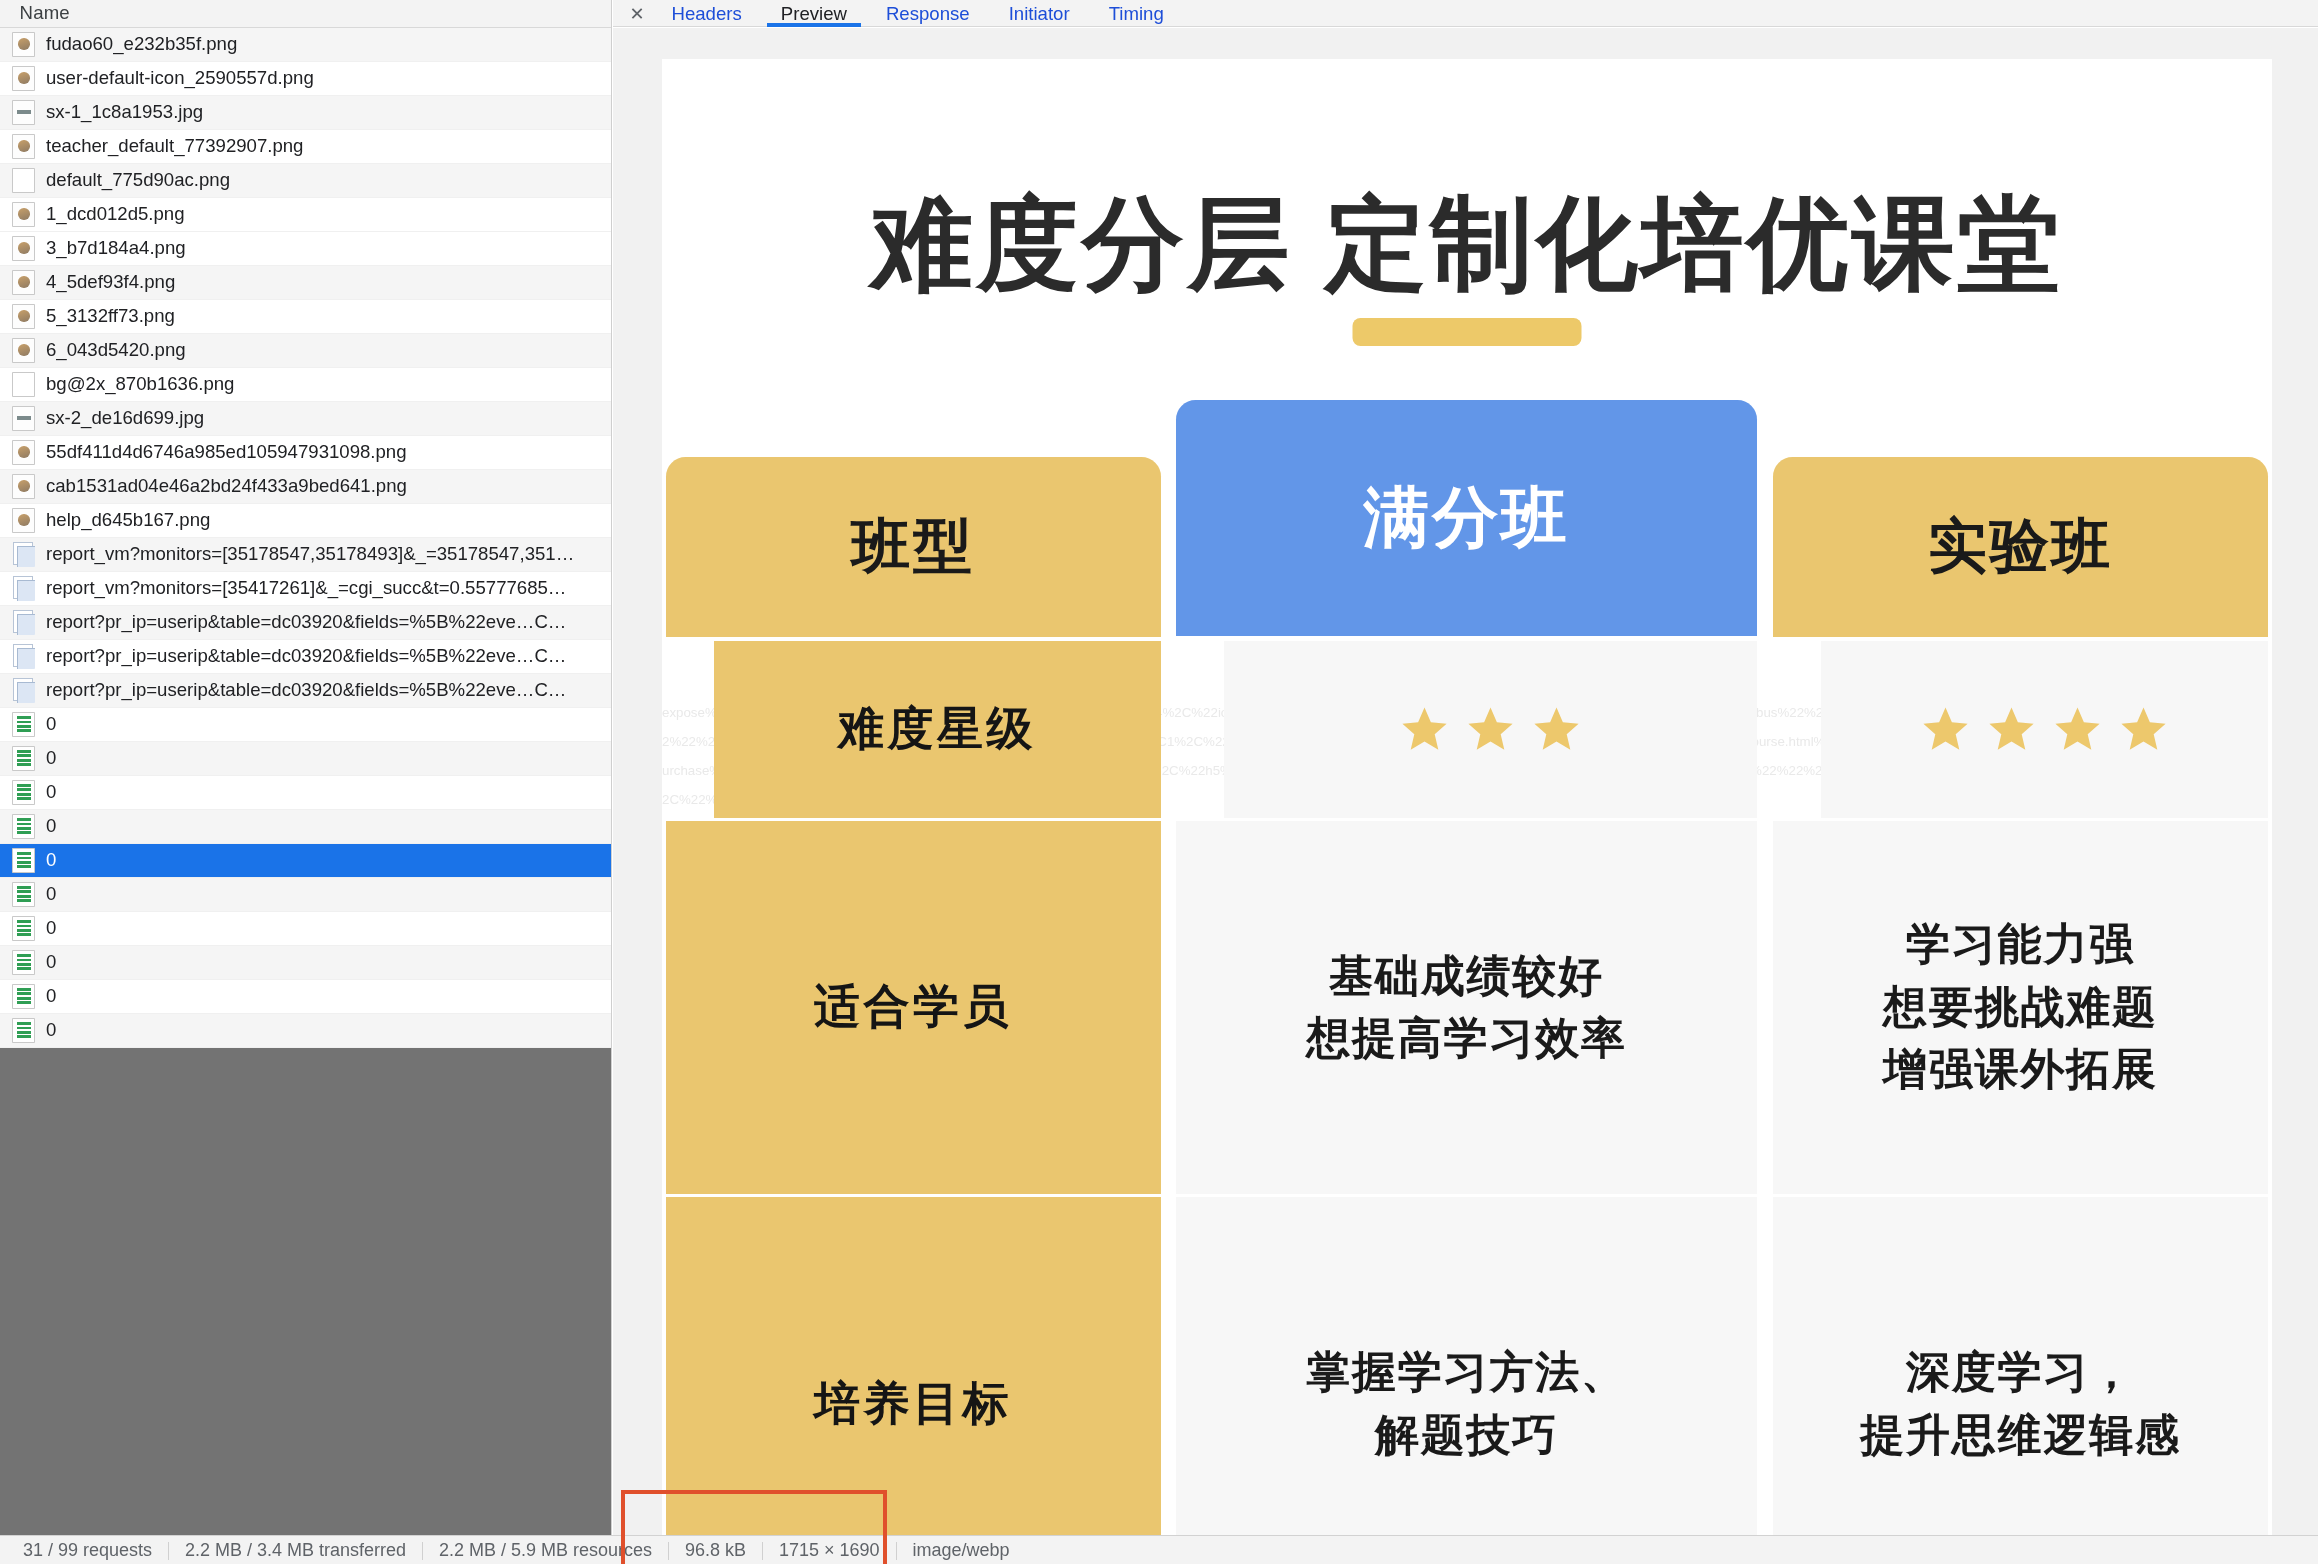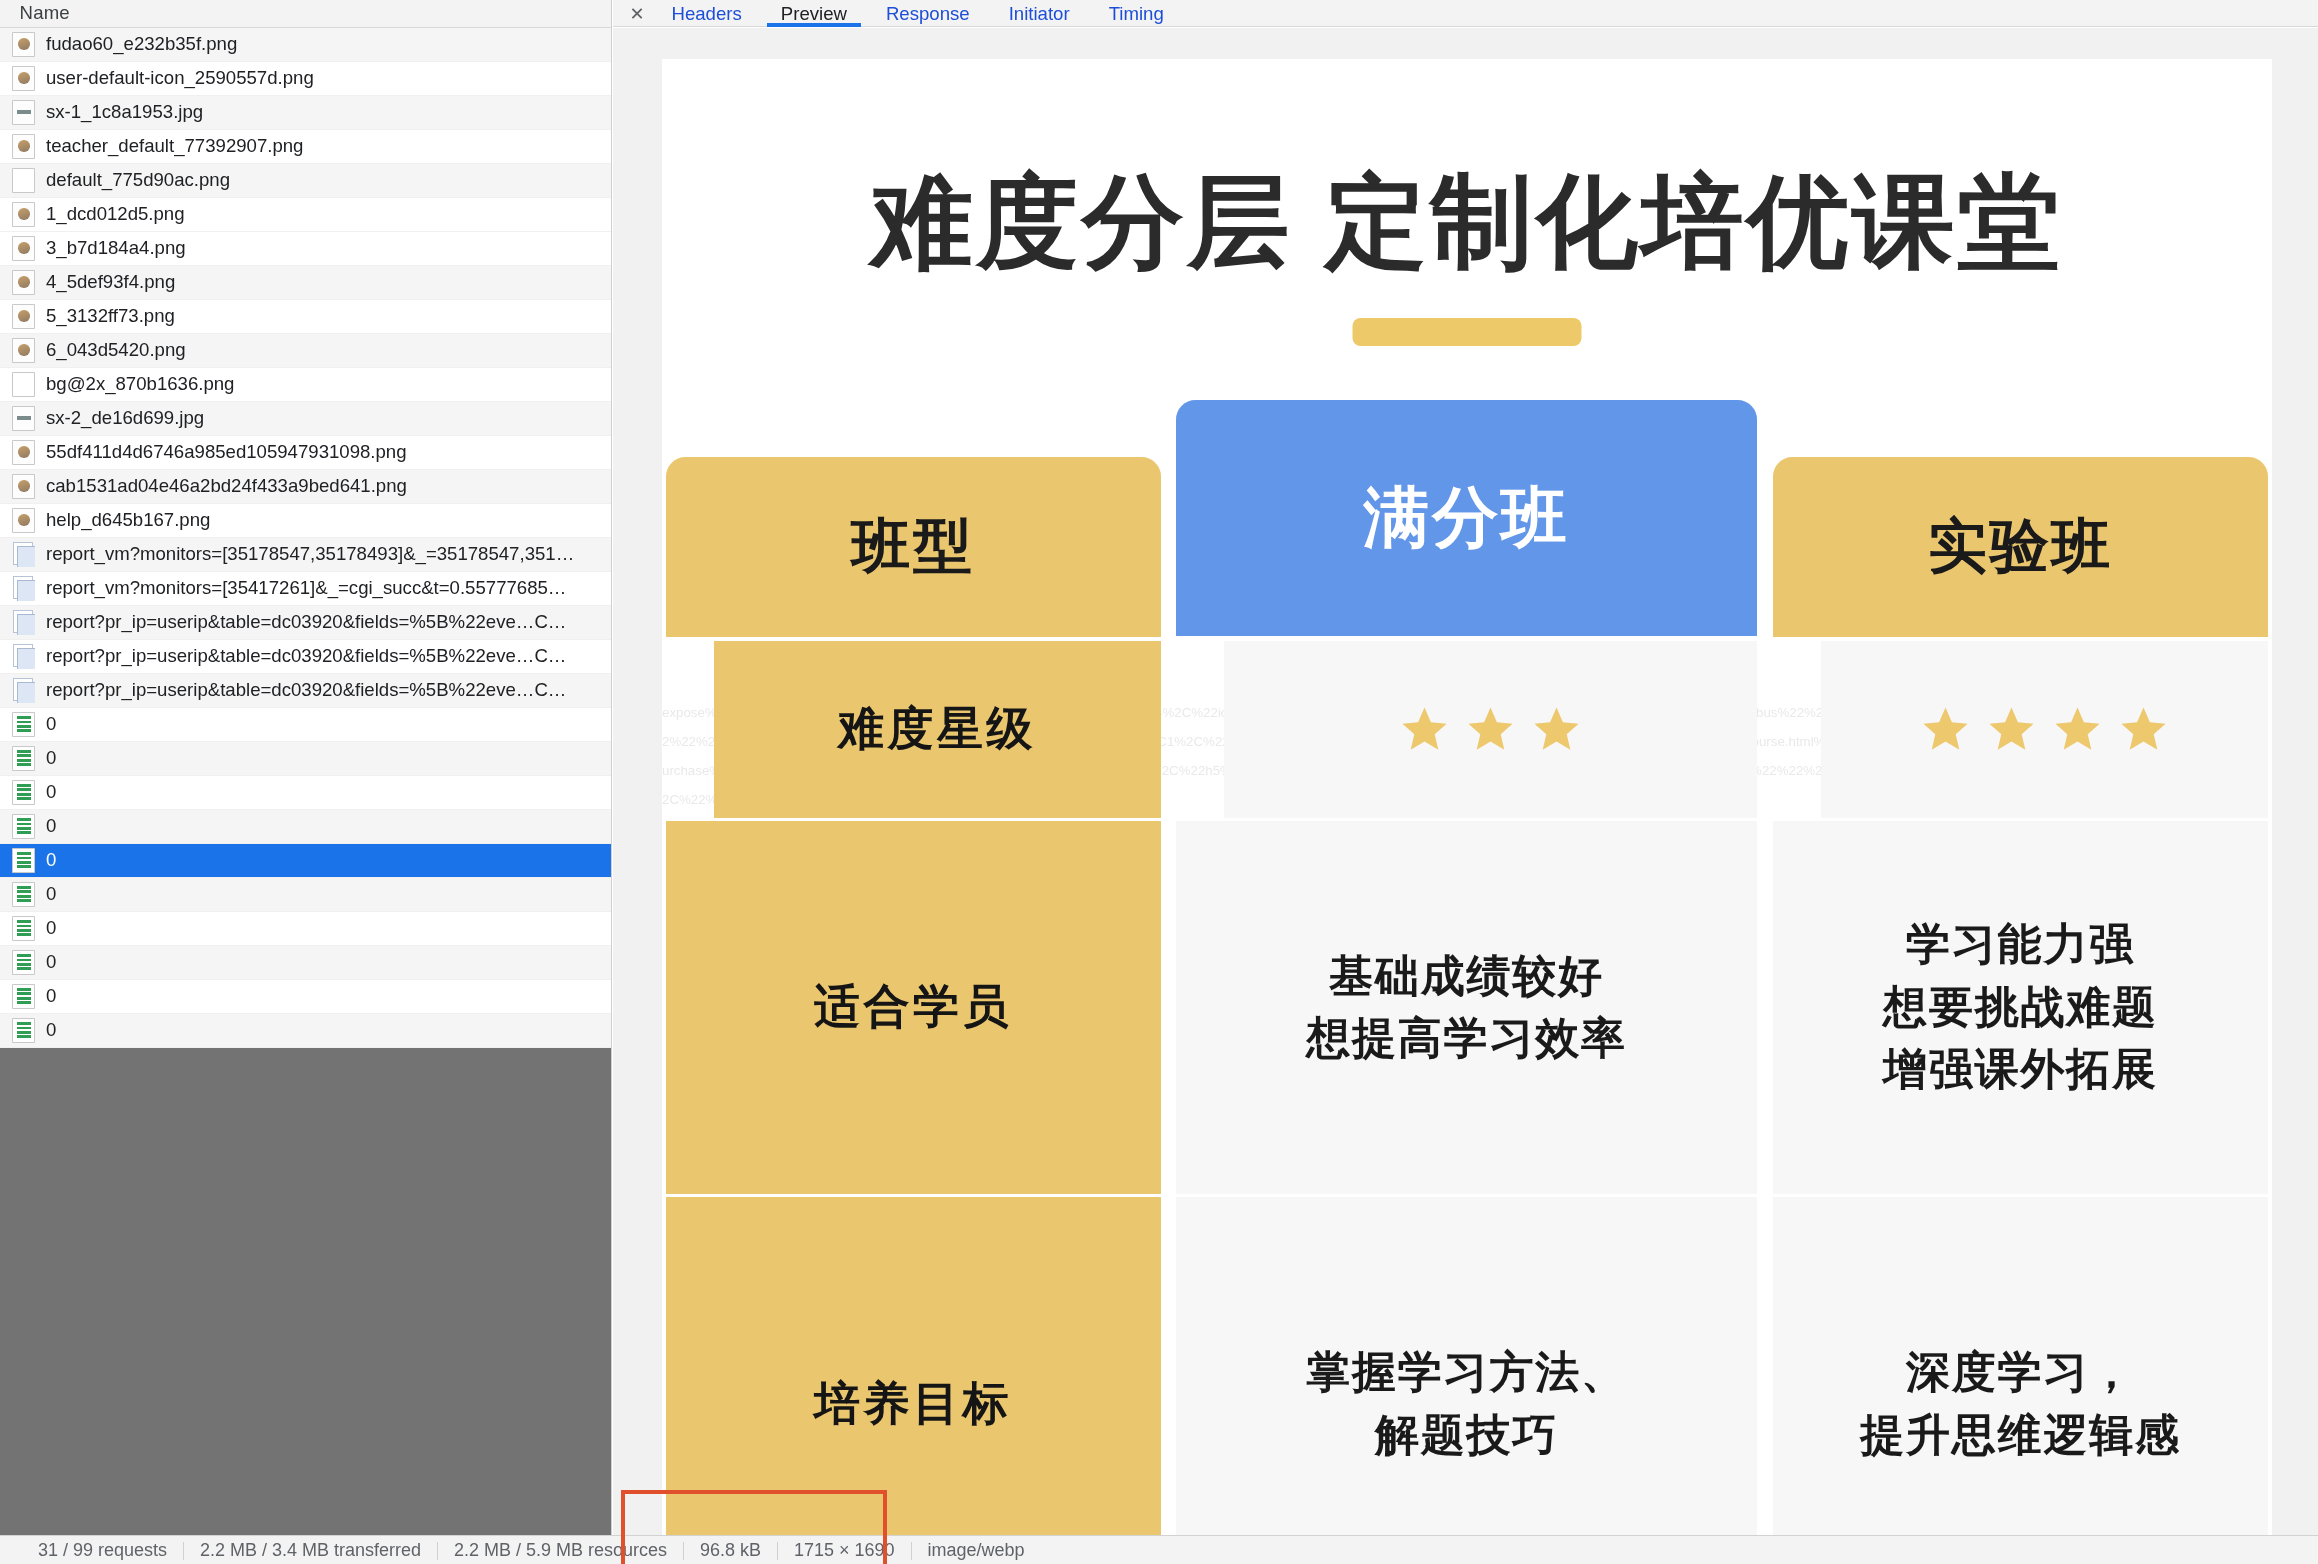--- a/index.html
+++ b/index.html
@@ -119,21 +119,21 @@
   }
 
   #poster-noise {
     position: absolute; left: 0; top: 639px; width: 1610px; height: 914px;
     font-size: 13.3px; line-height: 29px; color: #e9e9e9;
     word-break: break-all; overflow: hidden; pointer-events: none;
     z-index: 1;
   }
 
   #poster-title {
-    position: absolute; left: 0; top: 96px; width: 1610px;
+    position: absolute; left: 0; top: 118px; width: 1610px;
     text-align: center;
     font-size: 102px; font-weight: 700; color: #2b2b2b;
     letter-spacing: 3.5px;
     white-space: nowrap;
     z-index: 3;
   }
   #poster-rule {
     position: absolute; left: 50%; top: 259px;
     transform: translateX(-50%);
     width: 229px; height: 28px;
@@ -204,21 +204,21 @@
   #statusbar {
     position: absolute; left: 0; bottom: 0;
     width: 2319px; height: 30px;
     background: #f3f3f3;
     border-top: 0.9px solid #d2d2d2;
     display: flex; align-items: center;
     font-size: 18px; color: #5f6368;
   }
   .sb-item { padding: 0 16px; white-space: nowrap; }
   .sb-sep  { width: 0.9px; height: 18px; background: #d0d0d0; }
-  #sb-first { padding-left: 38px; }
+  #sb-first { padding-left: 23px; }
 </style>
 </head>
 <body>
 
 <div id="root">
 
   <div id="left-panel">
     <div id="name-header">Name</div>
     <div id="left-noise">//tmapp.qq.com/cgi-bin/activity_platform/tdw/report? %22%2C%22event_time%22%2C%22uid%22%2C%22uid_type%22%2C%22platform%22%2C%22terminal%22%2C%22env%22%2C%22from_source%22%2C%22refer_page%22%2C%22refer_module%22%2C%22refer_position%22%2C%22is_trans%22%2C%22grade%22%2C%22subject%22%2C%22course_id%22%2C%22term_id%22%2C%22task_id%22%2C%22teacher_uin%22%2C%22duration%22%2C%22play_type%22%2C%22search_content%22%2C%22sub_course_id%22%2C%22ext%22%2C%22ext1%22%2C%22ext2%22%2C%22datas=%5B%5B%22expose%22%2C1616704059484%2C%22lttjai4sj1qigvli2i7w%22%2C%22%22%2C4%2C%22ios%22%2C%22h5%22%2C%22h5%22%2C%22course.html%3Fcourse_id%3D277264%22%2C%22%22%2C%22course%22%2C%22audition%22%2C%22%22%2C%22%22%2C%22%22%2C%22%22%2C%22%22%2C0%2C%22%22%2C%22%22%2C%22%22</div>
     <div id="req-rows">

